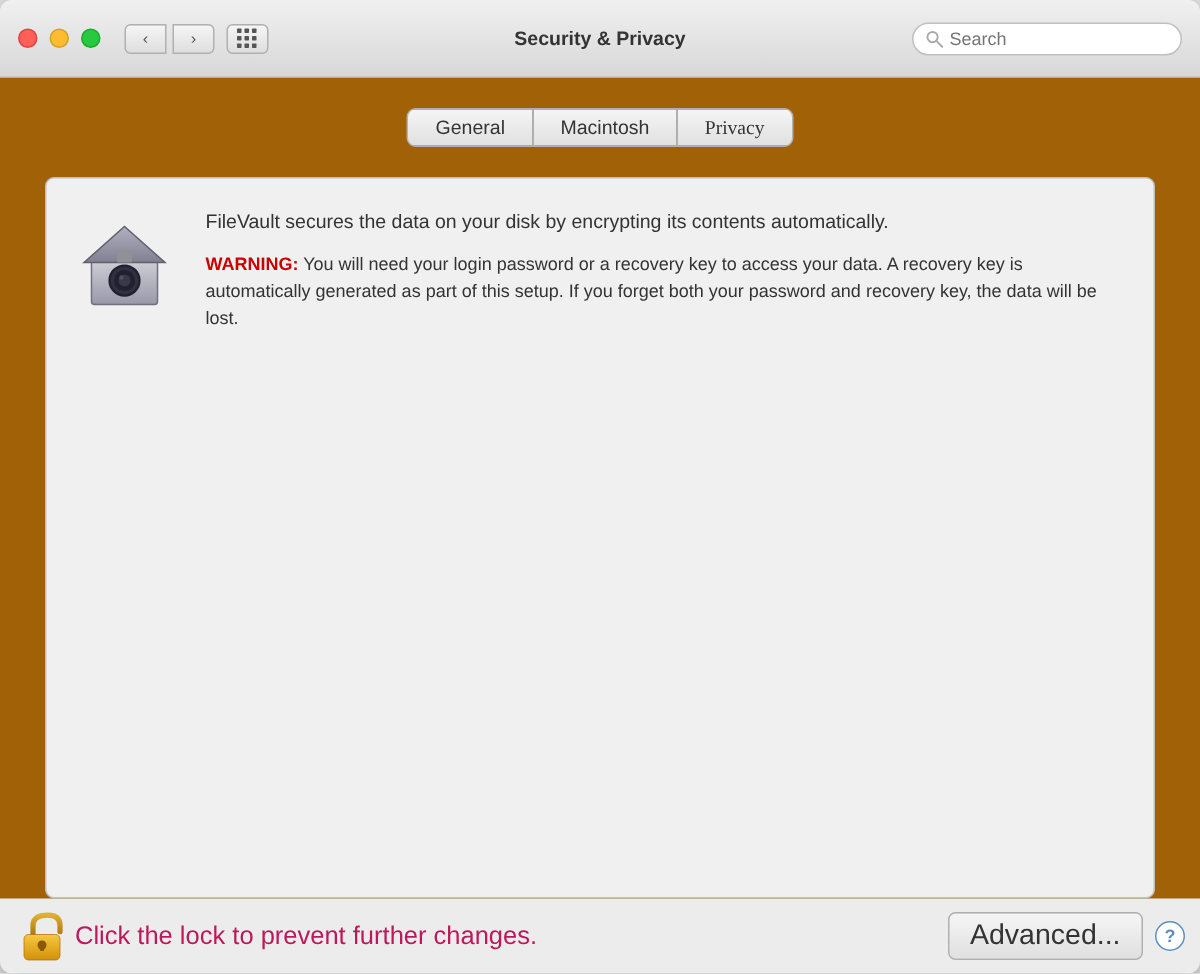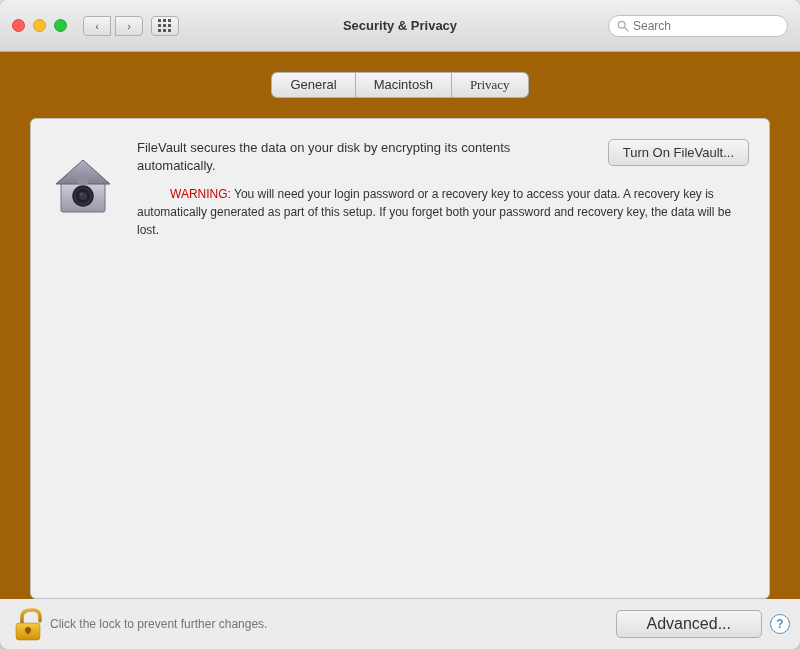--- a/index.html
+++ b/index.html
@@ -213,22 +213,21 @@
     }
 
     .warning-text {
       font-size: 12px;
       color: #333;
       line-height: 1.5;
     }
 
     .warning-label {
       color: #cc0000;
-      font-weight: 400;
-      margin-left: 33px;
+      font-weight: 700;
     }
 
     .turn-on-btn {
       background: linear-gradient(to bottom, #f5f5f5, #e0e0e0);
       border: 1px solid #b0b0b0;
       border-radius: 5px;
       padding: 5px 14px;
       font-size: 13px;
       color: #333;
       cursor: pointer;
@@ -257,38 +256,38 @@
       width: 36px;
       height: 36px;
       display: flex;
       align-items: center;
       justify-content: center;
       cursor: pointer;
       flex-shrink: 0;
     }
 
     .footer-text {
-      font-size: 12px;
-      color: #737373;
+      font-size: 17px;
+      color: #be185d;
       margin-left: 4px;
     }
 
     .footer-right {
       margin-left: auto;
       display: flex;
       align-items: center;
       gap: 8px;
     }
 
     .advanced-btn {
       background: linear-gradient(to bottom, #f5f5f5, #e0e0e0);
       border: 1px solid #b0b0b0;
       border-radius: 5px;
-      padding: 4px 30px;
-      font-size: 16px;
+      padding: 4px 14px;
+      font-size: 19px;
       color: #333;
       cursor: pointer;
     }
 
     .help-btn {
       width: 20px;
       height: 20px;
       border-radius: 50%;
       border: 1.5px solid #5a8fc0;
       display: flex;
@@ -399,21 +398,20 @@
             <circle cx="32" cy="42" r="4" fill="#383848"></circle>
             <circle cx="30" cy="40" r="1.5" fill="#606070" opacity="0.6"></circle>
 
             <rect x="27" y="22" width="10" height="8" rx="1" fill="#909098"></rect>
           </svg>
         </div>
 
         <div style="flex:1;">
           <div class="panel-header-row">
             <p class="description-text">FileVault secures the data on your disk by encrypting its contents automatically.</p>
-            <button class="turn-on-btn">Turn On FileVault...</button>
           </div>
 
           <p class="warning-text">
             <span class="warning-label">WARNING:</span><span> You will need your login password or a recovery key to access your data. A recovery key is automatically generated as part of this setup. If you forget both your password and recovery key, the data will be lost.</span>
           </p>
         </div>
       </div>
 
 
     </div>

